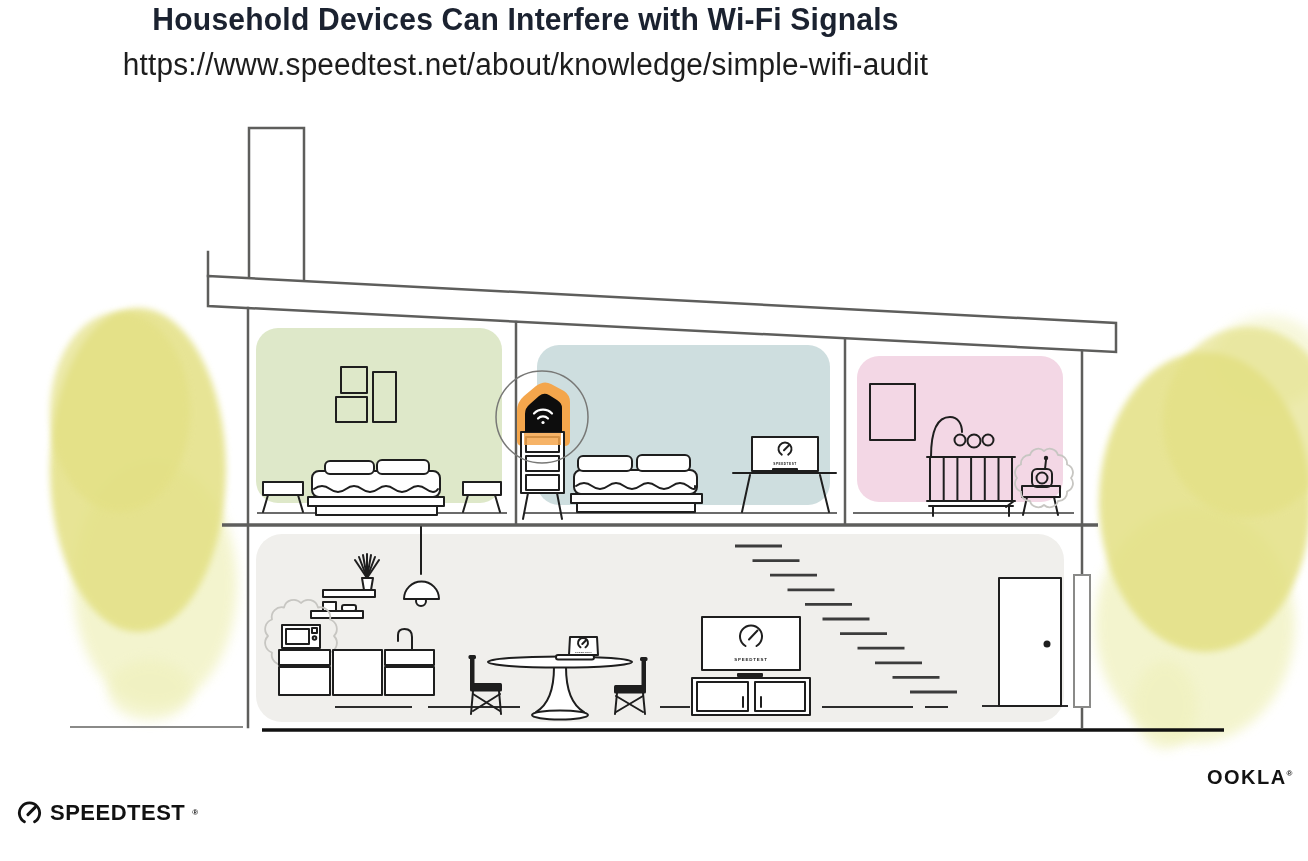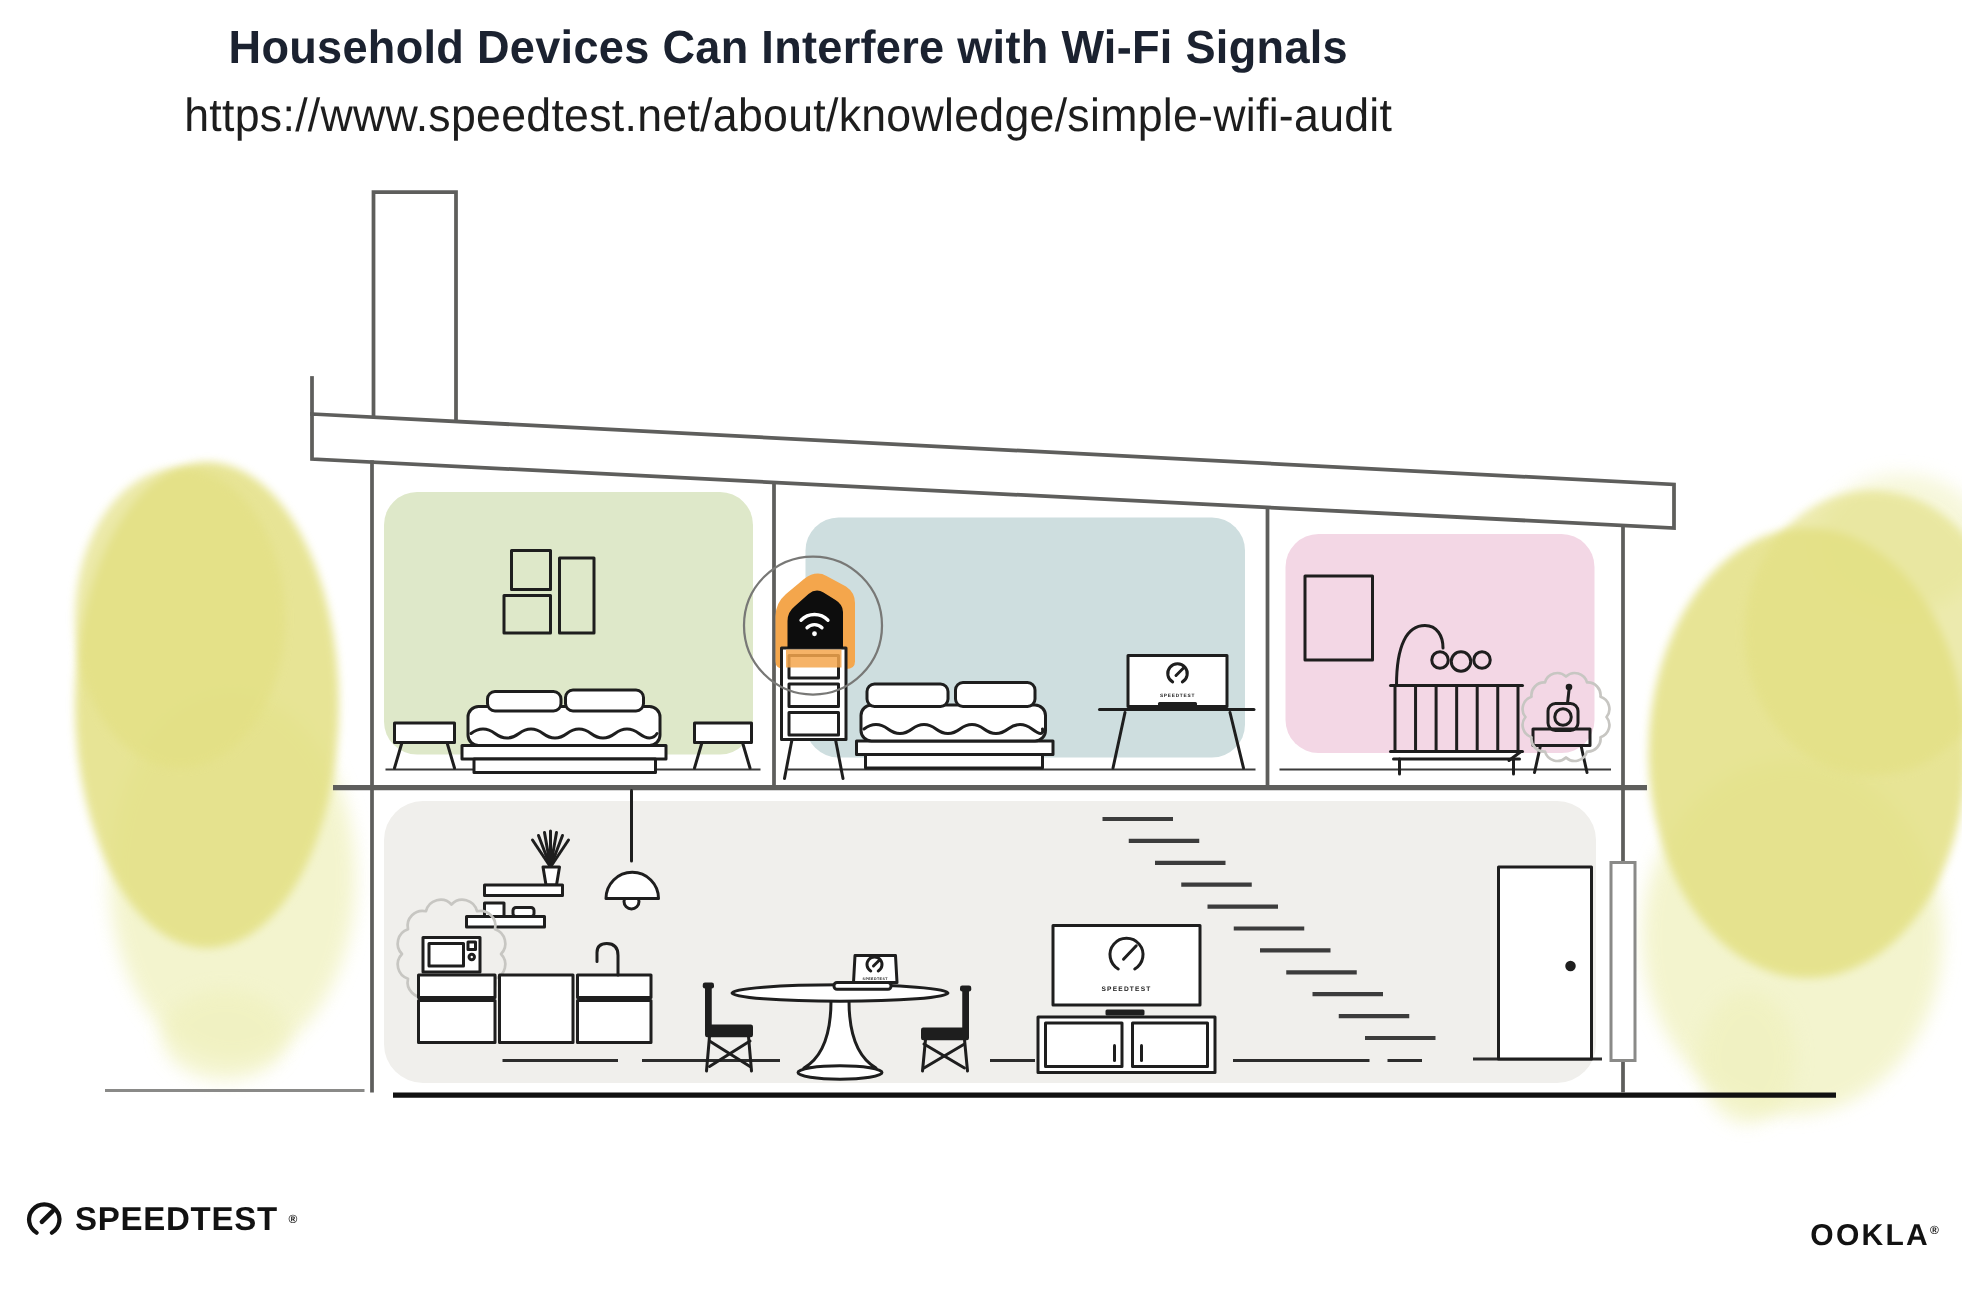--- a/index.html
+++ b/index.html
@@ -1,35 +1,35 @@
 <!DOCTYPE html>
 <html style="--accent-orange: #F4A64C; --room-green: #DEE8C9; --room-blue: #CEDEDF; --room-pink: #F3D7E5; --floor-gray: #F0EFEC; --tree-yellow: #E3E083; --tree-yellow-light: #F0F1BE; --structure-gray: #5E5E5C; --furniture-ink: #1E1E1E; --burst-gray: #C7C6C2; --title-ink: #1B2230; --text-ink: #1D1D1D;"><head>
 <meta charset="utf-8">
 <style>
   html,body{margin:0;padding:0;background:#ffffff;}
   .stage{position:relative;width:1308px;height:861px;overflow:hidden;background:#fff;
          font-family:"Liberation Sans",sans-serif;}
-  .hdr{position:absolute;left:0;top:14px;width:1051px;text-align:center;}
+  .hdr{position:absolute;left:0;top:2px;width:1051px;text-align:center;}
   .hdr-title{font-size:31px;font-weight:bold;color:var(--title-ink);letter-spacing:.2px;
              transform:scaleX(.97);transform-origin:center;}
   .hdr-url{font-size:31px;font-weight:normal;color:var(--text-ink);margin-top:9px;
            letter-spacing:.2px;transform:scaleX(.96);transform-origin:center;}
   .scene{position:absolute;left:0;top:0;}
   
   .ln-struct{stroke:var(--structure-gray);stroke-width:2.5;fill:none;stroke-linecap:square;}
   .ink{stroke:var(--furniture-ink);stroke-width:2;fill:none;stroke-linecap:round;stroke-linejoin:round;}
   .ink-fill{stroke:var(--furniture-ink);stroke-width:2;fill:#ffffff;stroke-linejoin:round;}
   .black-fill{fill:var(--furniture-ink);stroke:none;}
   .burst{stroke:var(--burst-gray);stroke-width:1.8;fill:none;stroke-linejoin:round;}
   .svg-label{font-family:"Liberation Sans",sans-serif;font-weight:bold;fill:#1a1a1a;}
   
   .foot-left{position:absolute;left:16px;top:799px;display:flex;align-items:center;gap:7px;color:#121212;}
   .foot-left .word{font-size:22px;font-weight:bold;letter-spacing:.5px;}
   .reg{font-size:8px;vertical-align:super;font-weight:bold;}
-  .foot-right{position:absolute;right:14px;top:813px;color:#121212;font-size:20px;
+  .foot-right{position:absolute;right:14px;top:766px;color:#121212;font-size:20px;
               font-weight:bold;letter-spacing:1.5px;}
 </style>
 </head>
 <body>
 
 <div class="stage">
 
   <svg class="scene" width="1308" height="861" viewBox="0 0 1308 861">
     <defs>
       <filter id="soft" x="-40%" y="-40%" width="180%" height="180%">

